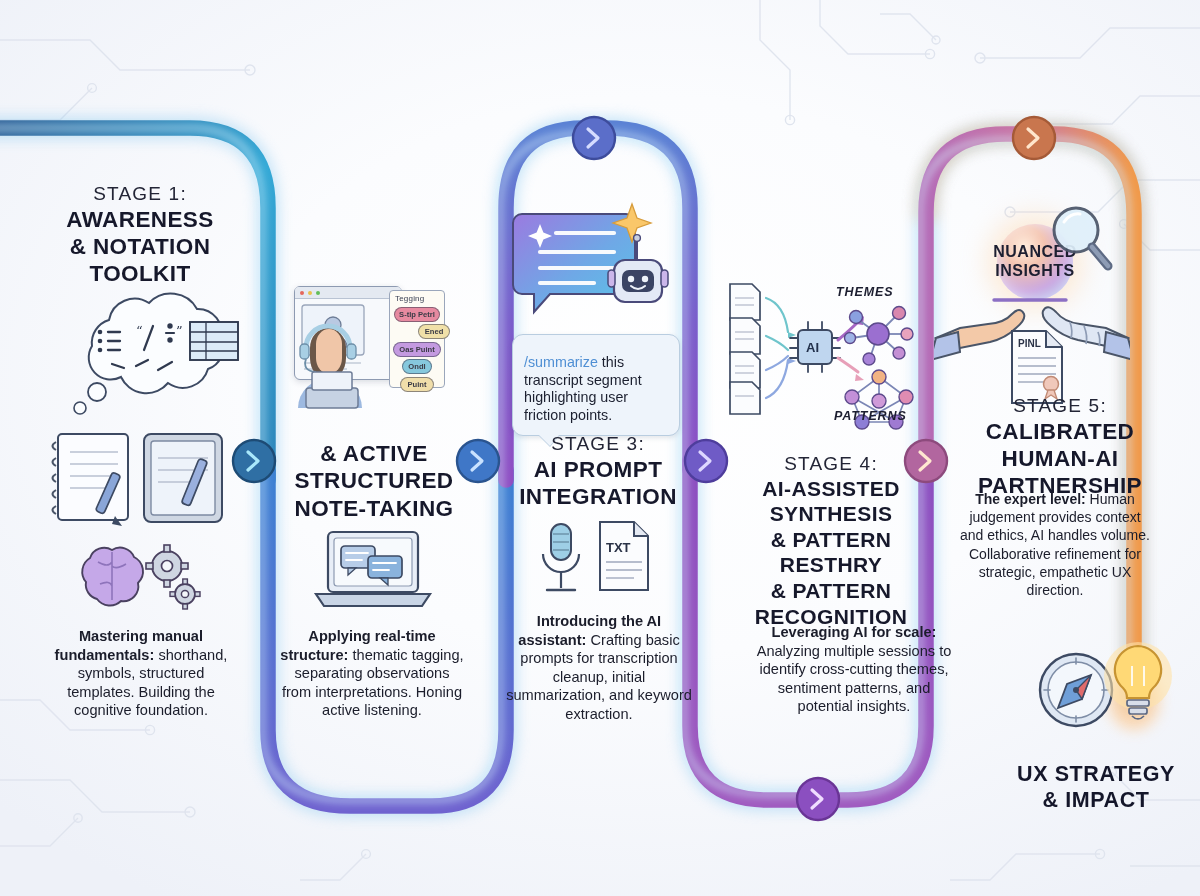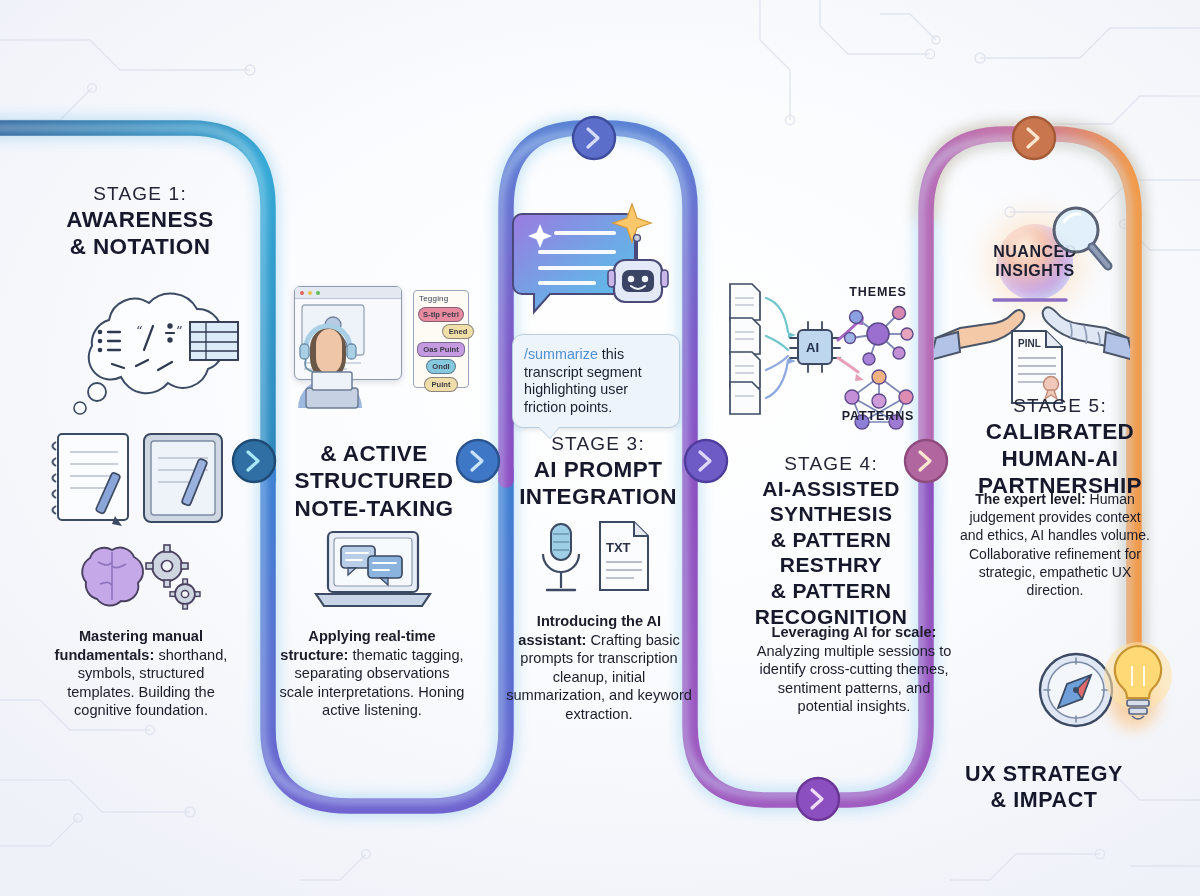--- a/index.html
+++ b/index.html
@@ -30,33 +30,33 @@
   .stage .title.sm{font-size:21px;}
   .body-txt{
     position:absolute;text-align:center;font-size:14.6px;
     line-height:1.27;color:#1b1d2b;
   }
   .body-txt b{font-weight:bold;}
   .body-txt.small{font-size:14px;line-height:1.3;}
 
   .mini-label{
     position:absolute;font-size:12.5px;font-weight:bold;
-    letter-spacing:.9px;color:#1c1e30;text-align:center;
+    letter-spacing:.9px;color:#1c1e30;text-align:left;font-style:italic;
   }
   .endcap{
     position:absolute;text-align:center;font-size:21.5px;
     font-weight:bold;letter-spacing:.6px;color:#14162a;line-height:1.2;
   }
 
   
   .art{position:absolute;}
   .prompt-bubble{
     position:absolute;background:#eef4fb;border:1.6px solid #b9cde0;
     border-radius:11px;box-shadow:0 2px 5px rgba(40,60,90,.13);
-    padding:11px 11px 10px 11px;font-size:14.3px;line-height:1.235;color:#1c2030;
+    padding:19px 11px 10px 11px;font-size:14.3px;line-height:1.235;color:#1c2030;
   }
   .prompt-bubble .cmd{color:#4f8fd4;}
   .prompt-bubble:after{
     content:"";position:absolute;left:26px;bottom:-11px;width:0;height:0;
     border-left:11px solid transparent;border-right:9px solid transparent;
     border-top:11px solid #eef4fb;
     filter:drop-shadow(0 1.4px 0 #b9cde0);
   }
   .tagpanel{
     position:absolute;background:#fdfbf4;border:1.4px solid #9aa6bb;
@@ -208,20 +208,21 @@
 
       <circle cx="1034" cy="138" r="21" fill="#c9764e" stroke="#a55a37" stroke-width="2.4"></circle>
       <path d="M1028,129 L1038,138 L1028,147" stroke="#ffe6cc" stroke-width="3.2" fill="none" stroke-linecap="round" stroke-linejoin="round"></path>
     </g>
   </svg>
 
   <div class="stage" style="left:40px;top:182px;width:200px;">
     <div class="kicker">STAGE 1:</div>
     <div class="title">AWARENESS</div>
     <div class="title">&amp; NOTATION</div>
+    <div class="title">TOOLKIT</div>
   </div>
 
   <svg class="art" style="left:48px;top:288px;width:210px;height:128px;" viewBox="0 0 210 128">
     <path d="M44,58 a24,24 0 0 1 17,-26 a26,26 0 0 1 40,-17 a30,30 0 0 1 48,6 a24,24 0 0 1 24,30 a22,22 0 0 1 -13,30 a26,26 0 0 1 -40,14 a28,28 0 0 1 -47,-6 a22,22 0 0 1 -29,-31 z" fill="#fbfdff" stroke="#3d4a63" stroke-width="2"></path>
     <circle cx="49" cy="104" r="9" fill="#fbfdff" stroke="#3d4a63" stroke-width="1.8"></circle>
     <circle cx="32" cy="120" r="6" fill="#fbfdff" stroke="#3d4a63" stroke-width="1.6"></circle>
     <g stroke="#2f394f" stroke-width="2.3" stroke-linecap="round">
       <line x1="60" y1="44" x2="72" y2="44"></line>
         <line x1="60" y1="53" x2="72" y2="53"></line>
       <line x1="60" y1="62" x2="72" y2="62"></line>
@@ -320,25 +321,25 @@
     <svg viewBox="0 0 106 78" style="width:106px;height:78px;">
       <rect x="7" y="6" width="62" height="50" rx="3" fill="#eef3fa" stroke="#9aa6bb" stroke-width="1.3"></rect>
       <circle cx="38" cy="26" r="8" fill="#b9c9e2" stroke="#6d7c96" stroke-width="1.3"></circle>
       <path d="M24,48 a14,12 0 0 1 28,0 z" fill="#b9c9e2" stroke="#6d7c96" stroke-width="1.3"></path>
       <g stroke="#c3cbd9" stroke-width="1.5">
           <line x1="9" y1="64" x2="66" y2="64"></line>
           <line x1="9" y1="70" x2="52" y2="70"></line>
         </g>
     </svg>
   </div>
-  <div class="tagpanel" style="left:413px;top:290px;width:54px;height:96px;">
+  <div class="tagpanel" style="left:389px;top:290px;width:54px;height:96px;">
     <div class="hdr">Tegging</div>
     <div class="tagpill" style="width:44px;background:#e78aa0;">S-tlp Petrl</div>
     <div class="tagpill" style="width:30px;background:#f0e0a8;margin-left:28px;">Ened</div>
-    <div class="tagpill" style="width:46px;background:#c49ae0;border-radius:6px;">Oas Puint</div>
+    <div class="tagpill" style="width:46px;background:#c49ae0;">Oas Puint</div>
     <div class="tagpill" style="width:28px;background:#86c8dd;">Ondl</div>
     <div class="tagpill" style="width:32px;background:#f0deaa;">Puint</div>
   </div>
 
   <svg class="art" style="left:282px;top:314px;width:96px;height:96px;" viewBox="0 0 96 96">
     <path d="M28,34 a18,20 0 0 1 36,0 l0,10 a18,22 0 0 1 -36,0 z" fill="#6b5748"></path>
     <path d="M34,30 a13,15 0 0 1 26,0 l0,14 a13,16 0 0 1 -26,0 z" fill="#f0c6a8"></path>
     <path d="M24,34 a22,22 0 0 1 44,0" stroke="#a8cfe4" stroke-width="5" fill="none"></path>
     <rect x="18" y="30" width="9" height="15" rx="4" fill="#a8cfe4" stroke="#6d8fa8" stroke-width="1.3"></rect>
     <rect x="65" y="30" width="9" height="15" rx="4" fill="#a8cfe4" stroke="#6d8fa8" stroke-width="1.3"></rect>
@@ -364,21 +365,21 @@
     <g stroke="#fff" stroke-width="1.8" stroke-linecap="round">
       <line x1="36" y1="25" x2="58" y2="25"></line>
         <line x1="36" y1="32" x2="52" y2="32"></line>
       <line x1="63" y1="35" x2="86" y2="35"></line>
         <line x1="63" y1="42" x2="79" y2="42"></line>
     </g>
     <path d="M6,66 l114,0 l-8,12 l-98,0 z" fill="#c9d5e6" stroke="#3d4a63" stroke-width="2.2"></path>
   </svg>
 
   <div class="body-txt" style="left:278px;top:627px;width:188px;">
-    <b>Applying real-time structure:</b><span> thematic tagging, separating observations scale interpretations. Honing active listening.</span>
+    <b>Applying real-time structure:</b><span> thematic tagging, separating observations from interpretations. Honing active listening.</span>
   </div>
 
   <svg class="art" style="left:508px;top:200px;width:170px;height:130px;" viewBox="0 0 170 130">
     <defs>
       <linearGradient id="bub" x1="0" y1="0" x2="1" y2="1">
         <stop offset="0%" stop-color="#9b7ae0"></stop>
           <stop offset="55%" stop-color="#6fa8e6"></stop>
         <stop offset="100%" stop-color="#58c4e8"></stop>
       </linearGradient>
     </defs>
@@ -605,18 +606,18 @@
     <path d="M38,8 a24,24 0 0 1 15,42 q-4,4 -4,10 h-22 q0,-6 -4,-10 a24,24 0 0 1 15,-42 z" fill="#ffd976" stroke="#c79432" stroke-width="2.2"></path>
     <rect x="27" y="62" width="22" height="6" rx="2" fill="#d8dee9" stroke="#5d6a84" stroke-width="1.7"></rect>
     <rect x="29" y="70" width="18" height="6" rx="2" fill="#d8dee9" stroke="#5d6a84" stroke-width="1.7"></rect>
     <path d="M32,78 q6,6 12,0" stroke="#5d6a84" stroke-width="1.7" fill="none"></path>
     <g stroke="#ffffff" stroke-width="2" opacity=".85">
       <line x1="32" y1="28" x2="32" y2="48"></line>
         <line x1="44" y1="28" x2="44" y2="48"></line>
     </g>
   </svg>
 
-  <div class="endcap" style="left:948px;top:762px;width:192px;">
+  <div class="endcap" style="left:1000px;top:762px;width:192px;">
     <div>UX STRATEGY</div>
     <div>&amp; IMPACT</div>
   </div>
 
 </div>
 
 </body></html>

